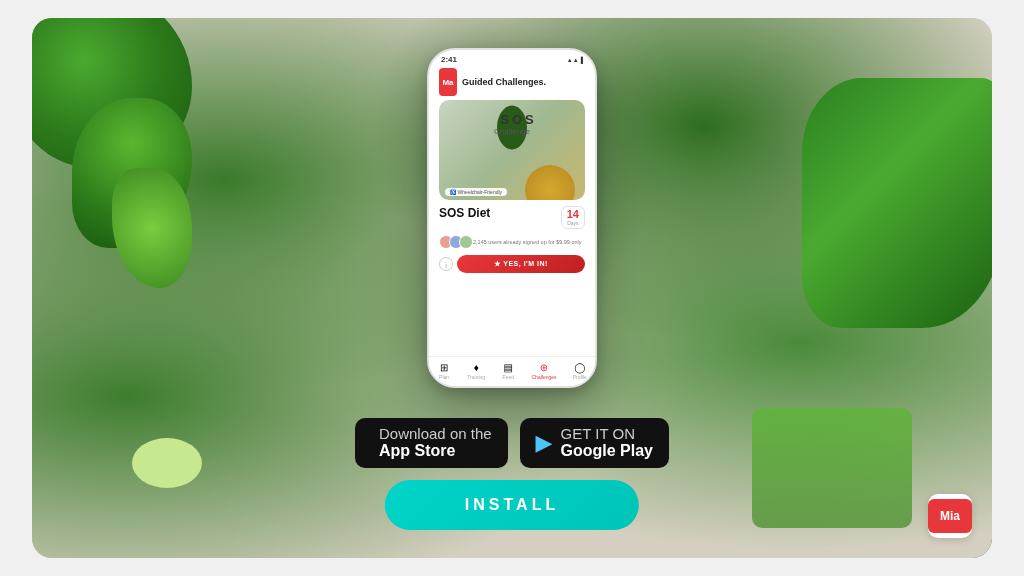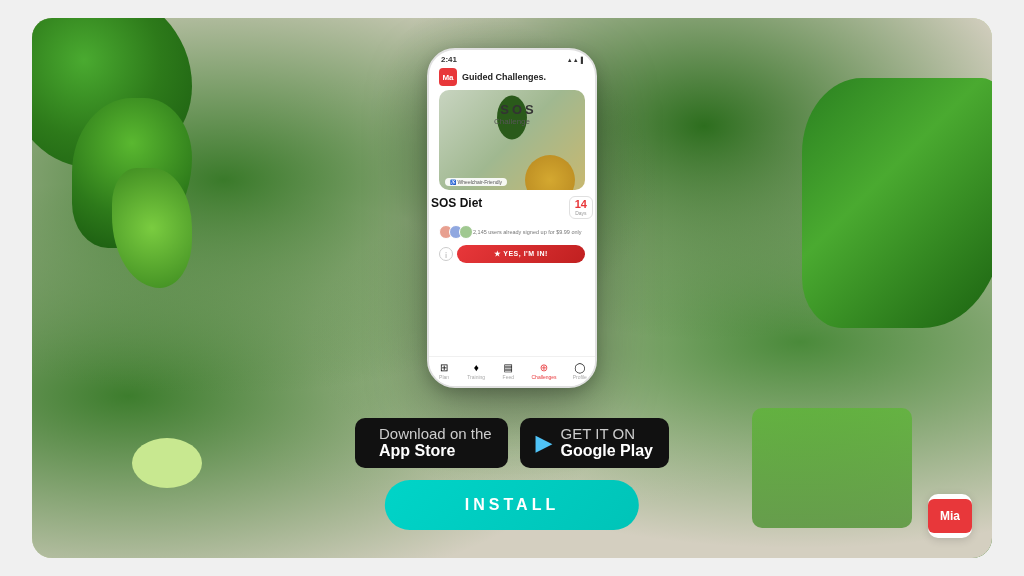--- a/index.html
+++ b/index.html
@@ -142,21 +142,21 @@
 
     .phone-header {
       display: flex;
       align-items: center;
       padding: 2px 10px 4px;
       gap: 5px;
     }
 
     .app-logo {
       width: 18px;
-      height: 18px;
+      height: 28px;
       background: #e8373a;
       border-radius: 4px;
       display: flex;
       align-items: center;
       justify-content: center;
       color: white;
       font-size: 8px;
       font-weight: 800;
     }
 
@@ -226,21 +226,21 @@
       border-radius: 8px;
       padding: 1px 5px;
       font-size: 5px;
       color: #555;
       display: flex;
       align-items: center;
       gap: 2px;
     }
 
     .challenge-info {
-      padding: 6px 2px 4px;
+      padding: 6px 10px 4px;
       display: flex;
       justify-content: space-between;
       align-items: flex-start;
     }
 
     .challenge-name {
       font-size: 12px;
       font-weight: 700;
       color: #111;
     }

